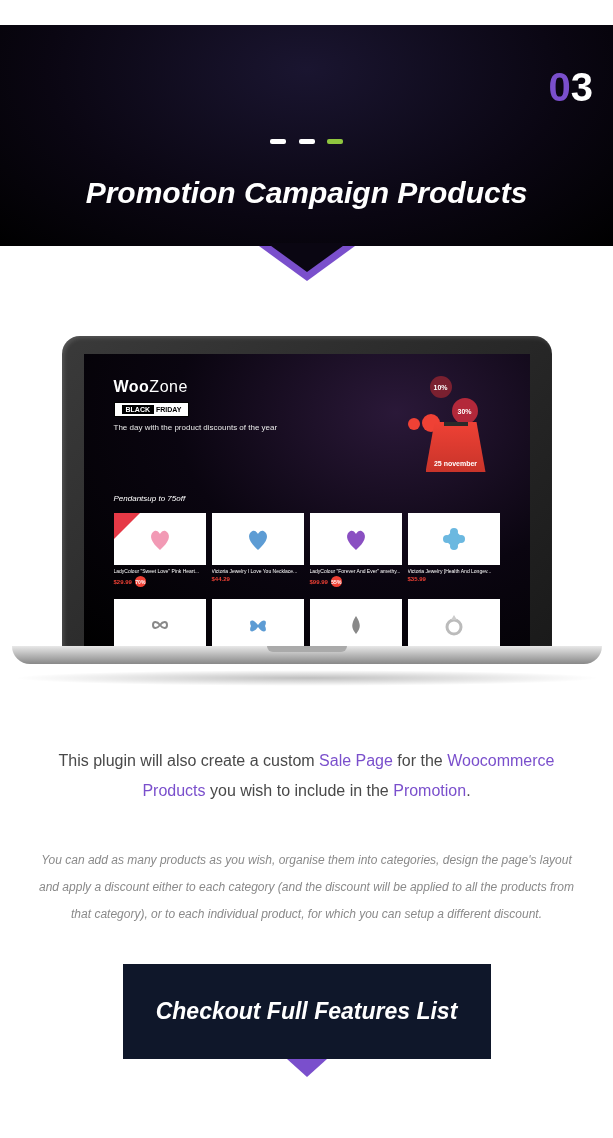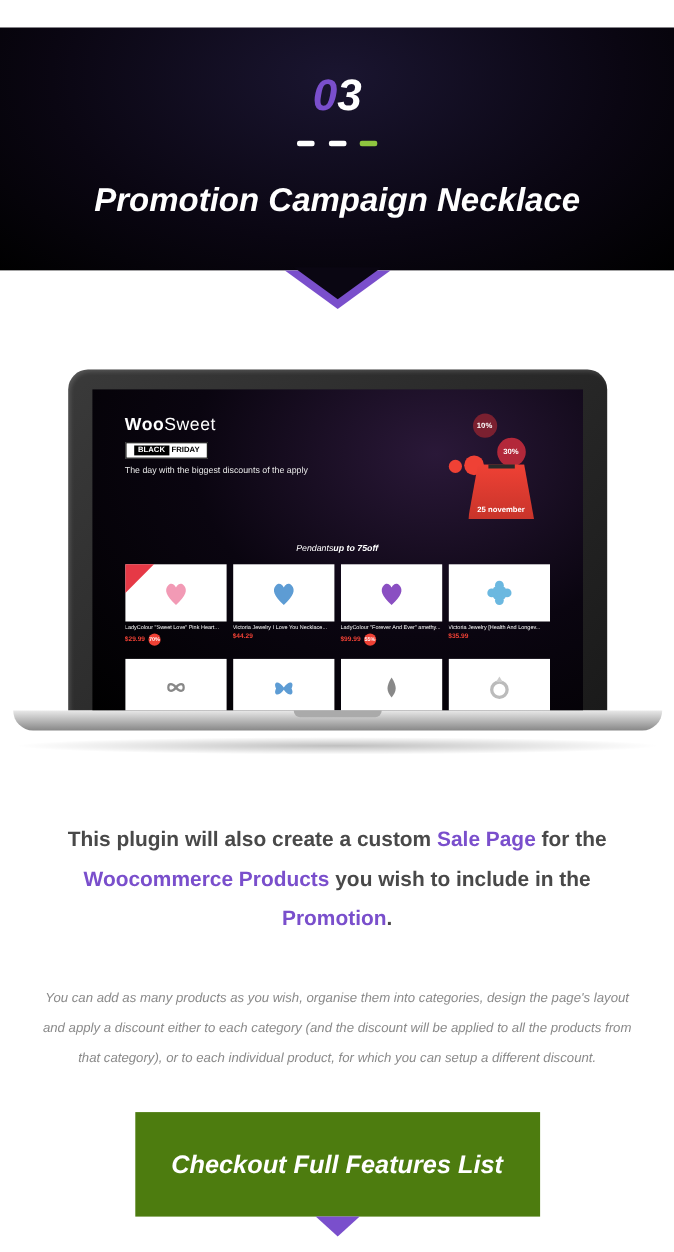--- a/index.html
+++ b/index.html
@@ -38,26 +38,25 @@
   left: 50%;
   transform: translateX(-50%);
   width: 0;
   height: 0;
   border-left: 40px solid transparent;
   border-right: 40px solid transparent;
   border-top: 29px solid #0a0612;
   z-index: 2;
 }
 .step-number {
-  text-align: center;
+  text-align: right;
   font-size: 40px;
   font-weight: 700;
-  font-style: italic;
-  color: #fff;
-  margin-bottom: 10px;
+  color: #fff;
+  margin-bottom: 20px;
 }
 .step-number .first-digit { color: #7a4fcc; }
 .dots { text-align: center; margin-bottom: 28px; }
 .dots span {
   display: inline-block;
   width: 16px;
   height: 5px;
   border-radius: 2px;
   margin: 0 4px;
   background: #fff;
@@ -146,26 +145,26 @@
   width: 24px; height: 10px; background: #2a2a2a; border-radius: 2px 2px 0 0;
 }
 .calendar-icon .cal-date {
   position: absolute; bottom: 5px; left: 0; right: 0;
   text-align: center; color: #fff; font-size: 7px; font-weight: 700;
 }
 .category-bar {
   margin-top: 46px;
   padding: 4px 30px;
   display: flex;
-  justify-content: center;
+  justify-content: flex-start;
   color: #fff;
   font-size: 8px;
   font-style: italic;
 }
-.category-bar .disc { font-weight: 700; }
+.category-bar .disc { font-weight: 400; }
 .products-grid {
   padding: 6px 30px;
   display: grid;
   grid-template-columns: repeat(4, 1fr);
   gap: 6px;
 }
 .product-card { display: flex; flex-direction: column; }
 .product-img {
   width: 100%;
   height: 52px;
@@ -230,40 +229,39 @@
   height: 16px;
   margin: 6px auto 0 auto;
   background: radial-gradient(ellipse at center, rgba(0,0,0,0.25) 0%, rgba(0,0,0,0) 70%);
   border-radius: 50%;
 }
 .body-text {
   padding: 0 38px 40px 38px;
   text-align: center;
 }
 .body-text .p1 {
-  font-size: 19px;
+  font-size: 16px;
   color: #494949;
   line-height: 1.9;
   margin-bottom: 40px;
-  font-weight: bold;
 }
 .body-text .p1 .hl { color: #7a4fcc; }
 .body-text .p2 {
   font-size: 12px;
   color: #8a8a8a;
   font-style: italic;
   line-height: 2.25;
   margin-bottom: 36px;
 }
 .cta-button {
   display: block;
   width: 368px;
   margin: 0 auto;
   padding: 34px 20px;
-  background: #4d7c0f;
+  background: #0f172a;
   color: #fff;
   text-align: center;
   font-size: 23px;
   font-weight: 700;
   font-style: italic;
   border: none;
   cursor: pointer;
   position: relative;
 }
 .cta-arrow {
@@ -285,36 +283,36 @@
 
 <div class="hero">
   <div class="step-number">
     <span class="first-digit">0</span><span>3</span>
   </div>
   <div class="dots">
     <span></span>
     <span></span>
     <span class="active"></span>
   </div>
-  <div class="hero-title">Promotion Campaign Necklace</div>
+  <div class="hero-title">Promotion Campaign Products</div>
   <div class="hero-arrow-inner"></div>
 </div>
 
 <div class="laptop-section">
   <div class="laptop">
     <div class="laptop-screen-frame">
       <div class="laptop-screen">
         <div class="screen-header">
           <div class="woozone-logo">
-            <span class="woo">Woo</span><span>Sweet</span>
+            <span class="woo">Woo</span><span>Zone</span>
           </div>
           <div class="black-friday-badge">
             <span>BLACK</span><span>FRIDAY</span>
           </div>
-          <div class="screen-tagline">The day with the biggest discounts of the apply</div>
+          <div class="screen-tagline">The day with the product discounts of the year</div>
         </div>
         <div class="discount-bubbles">
           <div class="bubble b1">10%</div>
           <div class="bubble b2">30%</div>
           <div class="bubble b3"></div>
           <div class="bubble b4"></div>
         </div>
         <div class="calendar-icon">
           <div class="cal-top"></div>
           <div class="cal-date">25 november</div>

